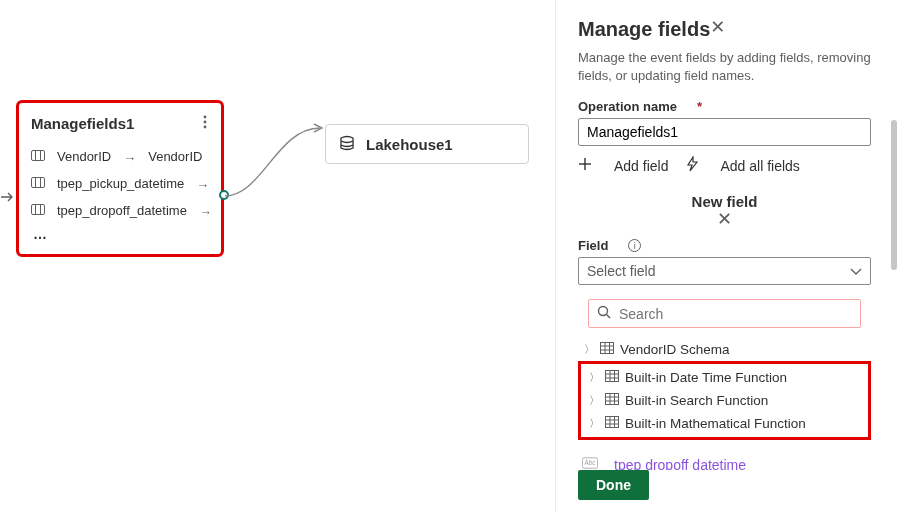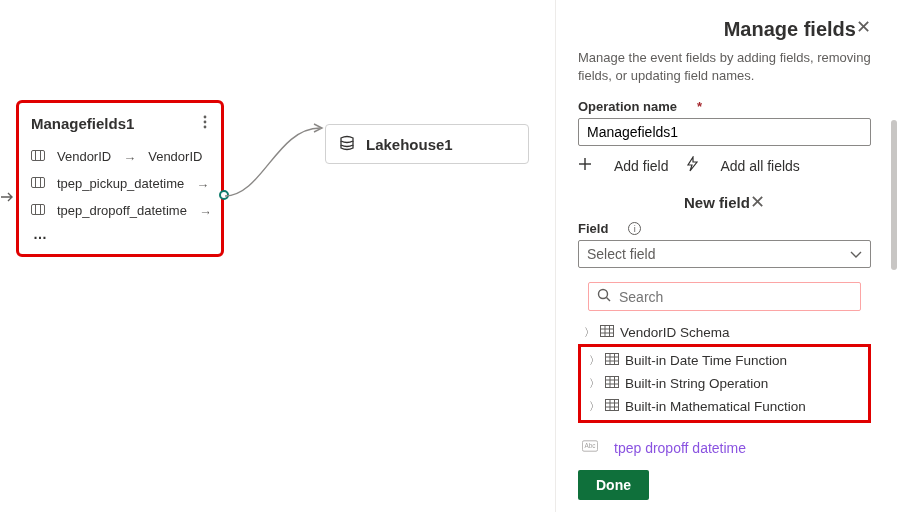--- a/index.html
+++ b/index.html
@@ -124,21 +124,21 @@
       position: absolute;
       right: 0;
       top: 120px;
       width: 6px;
       height: 150px;
       background: #c8c6c4;
       border-radius: 3px;
     }
     .panel-header {
       display: flex;
-      justify-content: flex-end;
+      justify-content: flex-start;
       align-items: flex-start;
       margin-bottom: 8px;
     }
     .panel-title {
       font-size: 20px;
       font-weight: 600;
     }
     .close-x {
       font-size: 18px;
       color: #605e5c;
@@ -182,20 +182,21 @@
       font-size: 14px;
       color: #323130;
       cursor: pointer;
       justify-content: flex-end;
     }
     .section-row {
       display: flex;
       justify-content: center;
       align-items: center;
       margin-bottom: 10px;
+      flex-direction: column;
     }
     .section-title {
       font-size: 15px;
       font-weight: 600;
     }
     .info-icon {
       width: 13px;
       height: 13px;
       border: 1px solid #605e5c;
       border-radius: 50%;
@@ -447,21 +448,21 @@
       </div>
       <div class="tree-item">
         <span class="chev">〉</span>
         <span><svg width="14" height="12" viewBox="0 0 14 12">
               <rect x="0.5" y="0.5" width="13" height="11" fill="none" stroke="#605e5c"></rect>
               <line x1="0.5" y1="4" x2="13.5" y2="4" stroke="#605e5c"></line>
               <line x1="0.5" y1="8" x2="13.5" y2="8" stroke="#605e5c"></line>
               <line x1="5" y1="0.5" x2="5" y2="11.5" stroke="#605e5c"></line>
               <line x1="9.5" y1="0.5" x2="9.5" y2="11.5" stroke="#605e5c"></line>
             </svg></span>
-        <span>Built-in String Operation</span>
+        <span>Built-in Search Function</span>
       </div>
       <div class="tree-item">
         <span class="chev">〉</span>
         <span><svg width="14" height="12" viewBox="0 0 14 12">
               <rect x="0.5" y="0.5" width="13" height="11" fill="none" stroke="#605e5c"></rect>
               <line x1="0.5" y1="4" x2="13.5" y2="4" stroke="#605e5c"></line>
               <line x1="0.5" y1="8" x2="13.5" y2="8" stroke="#605e5c"></line>
               <line x1="5" y1="0.5" x2="5" y2="11.5" stroke="#605e5c"></line>
               <line x1="9.5" y1="0.5" x2="9.5" y2="11.5" stroke="#605e5c"></line>
             </svg></span>

